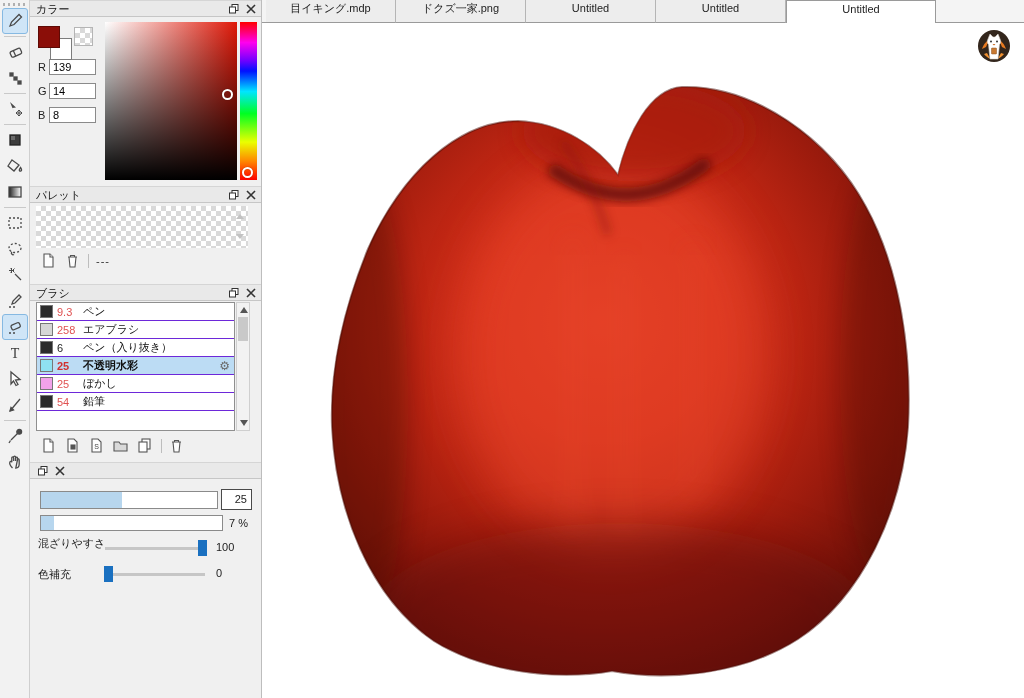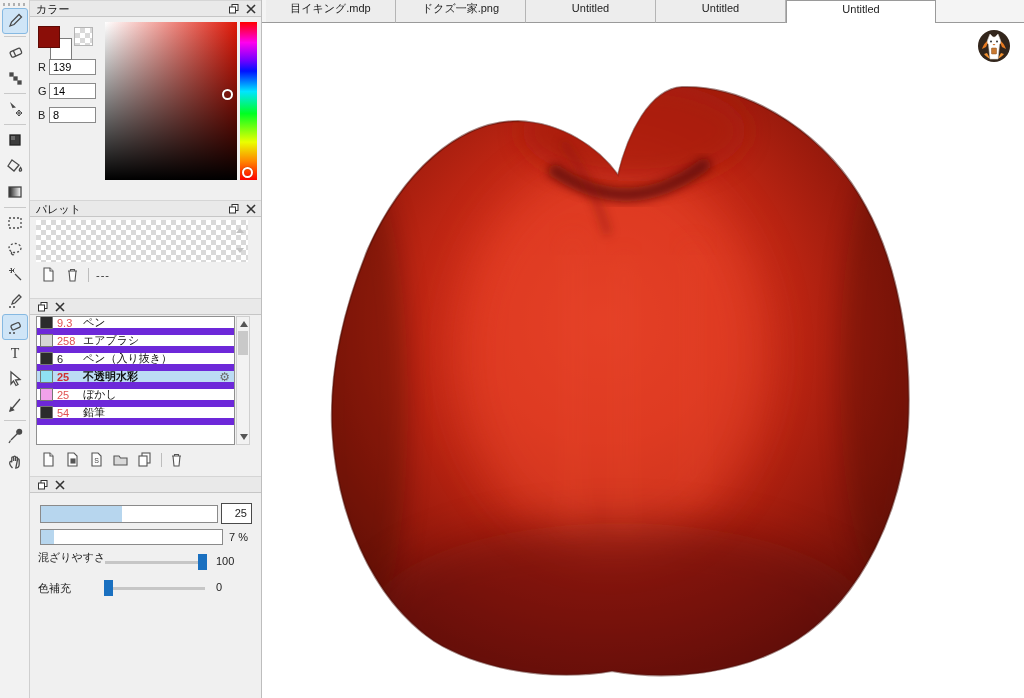--- a/index.html
+++ b/index.html
@@ -38,34 +38,34 @@
   .rgbrow label { width:11px; color:#222; }
   .rgbrow input { width:47px; height:16px; border:1px solid #8a8a8a; background:#fff;
     font:11px "Liberation Sans","DejaVu Sans",sans-serif; padding:0 3px; }
   .svsq { position:absolute; left:75px; top:22px; width:132px; height:158px;
     background:linear-gradient(to bottom, rgba(0,0,0,0), #000), linear-gradient(to right, #fff, #df1808); }
   .ring { position:absolute; width:11px; height:11px; border:2px solid #fff; border-radius:50%;
     box-shadow:0 0 1px rgba(0,0,0,.6), inset 0 0 1px rgba(0,0,0,.4); }
   .huebar { position:absolute; left:210px; top:22px; width:17px; height:158px;
     background:linear-gradient(to bottom,#ff0000 0%,#ff00ee 13%,#7700ff 24%,#0011ff 31%,#00e5ff 44%,#00ff22 58%,#eaff00 76%,#ff8800 88%,#ff0000 100%); }
 
-  .panel-palette { height:97px; margin-top:15px; }
+  .panel-palette { height:97px; margin-top:1px; }
   .pal-area { position:absolute; left:6px; top:20px; width:212px; height:42px; }
   .chev { position:absolute; width:0; height:0; border-left:4px solid transparent; border-right:4px solid transparent; }
   .chev.up { border-bottom:5px solid #c2c2c2; }
   .chev.dn { border-top:5px solid #c2c2c2; }
   .micon { position:absolute; width:17px; height:17px; }
   .micon svg { width:17px; height:17px; stroke:#555; fill:#fdfdfd; stroke-width:1.1; }
   .vline { position:absolute; width:0; height:14px; border-left:1px solid #bdbdbd; }
   .pal-dashes { position:absolute; left:66px; top:69px; color:#333; letter-spacing:1px; }
 
   .panel-brush { height:175px; margin-top:1px; }
   .blist { position:absolute; left:6px; top:18px; width:199px; height:129px; background:#fff;
     border:1px solid #8f8f8f; overflow:hidden; }
-  .brow { height:18px; display:flex; align-items:center; border-bottom:7px solid #6d28d9; background:#fff; }
+  .brow { height:18px; display:flex; align-items:center; border-bottom:1px solid #6d28d9; background:#fff; }
   .brow.sel { background:#bcdcf4; }
   .bsw { width:13px; height:13px; border:1px solid #777; margin:0 4px 0 3px; flex:none; }
   .bnum { width:26px; flex:none; color:#e05252; }
   .bnum.dark { color:#222; }
   .brow.sel .bnum { color:#d03030; font-weight:bold; }
   .bname { flex:1; color:#111; }
   .brow.sel .bname { font-weight:bold; }
   .bgear { color:#6a6a6a; font-size:12px; margin-right:4px; }
   .bscroll { position:absolute; left:206px; top:18px; width:14px; height:129px; background:#f2f2f2; border:1px solid #cfcfcf; }
   .sarrow { position:absolute; left:3px; width:0; height:0; border-left:4px solid transparent; border-right:4px solid transparent; }
@@ -294,20 +294,21 @@
         <svg viewBox="0 0 17 17">
             <path d="M4 5h9M6.5 5V3.5h4V5M5 5l1 10h5l1-10"></path>
           </svg>
       </div>
       <div class="vline" style="left:58px; top:68px"></div>
       <div class="pal-dashes">---</div>
     </section>
 
     <section class="panel panel-brush">
       <div class="phead">
+        <span class="ptitle">ブラシ</span>
         <span class="phbtn">
             <svg viewBox="0 0 10 10">
               <rect x="3" y="0.5" width="6" height="6"></rect>
               <rect x="0.5" y="3" width="6" height="6"></rect>
             </svg>
           </span>
         <span class="phbtn">
             <svg viewBox="0 0 10 10">
               <path d="M1 1l8 8M9 1l-8 8" stroke-width="1.6"></path>
             </svg>

